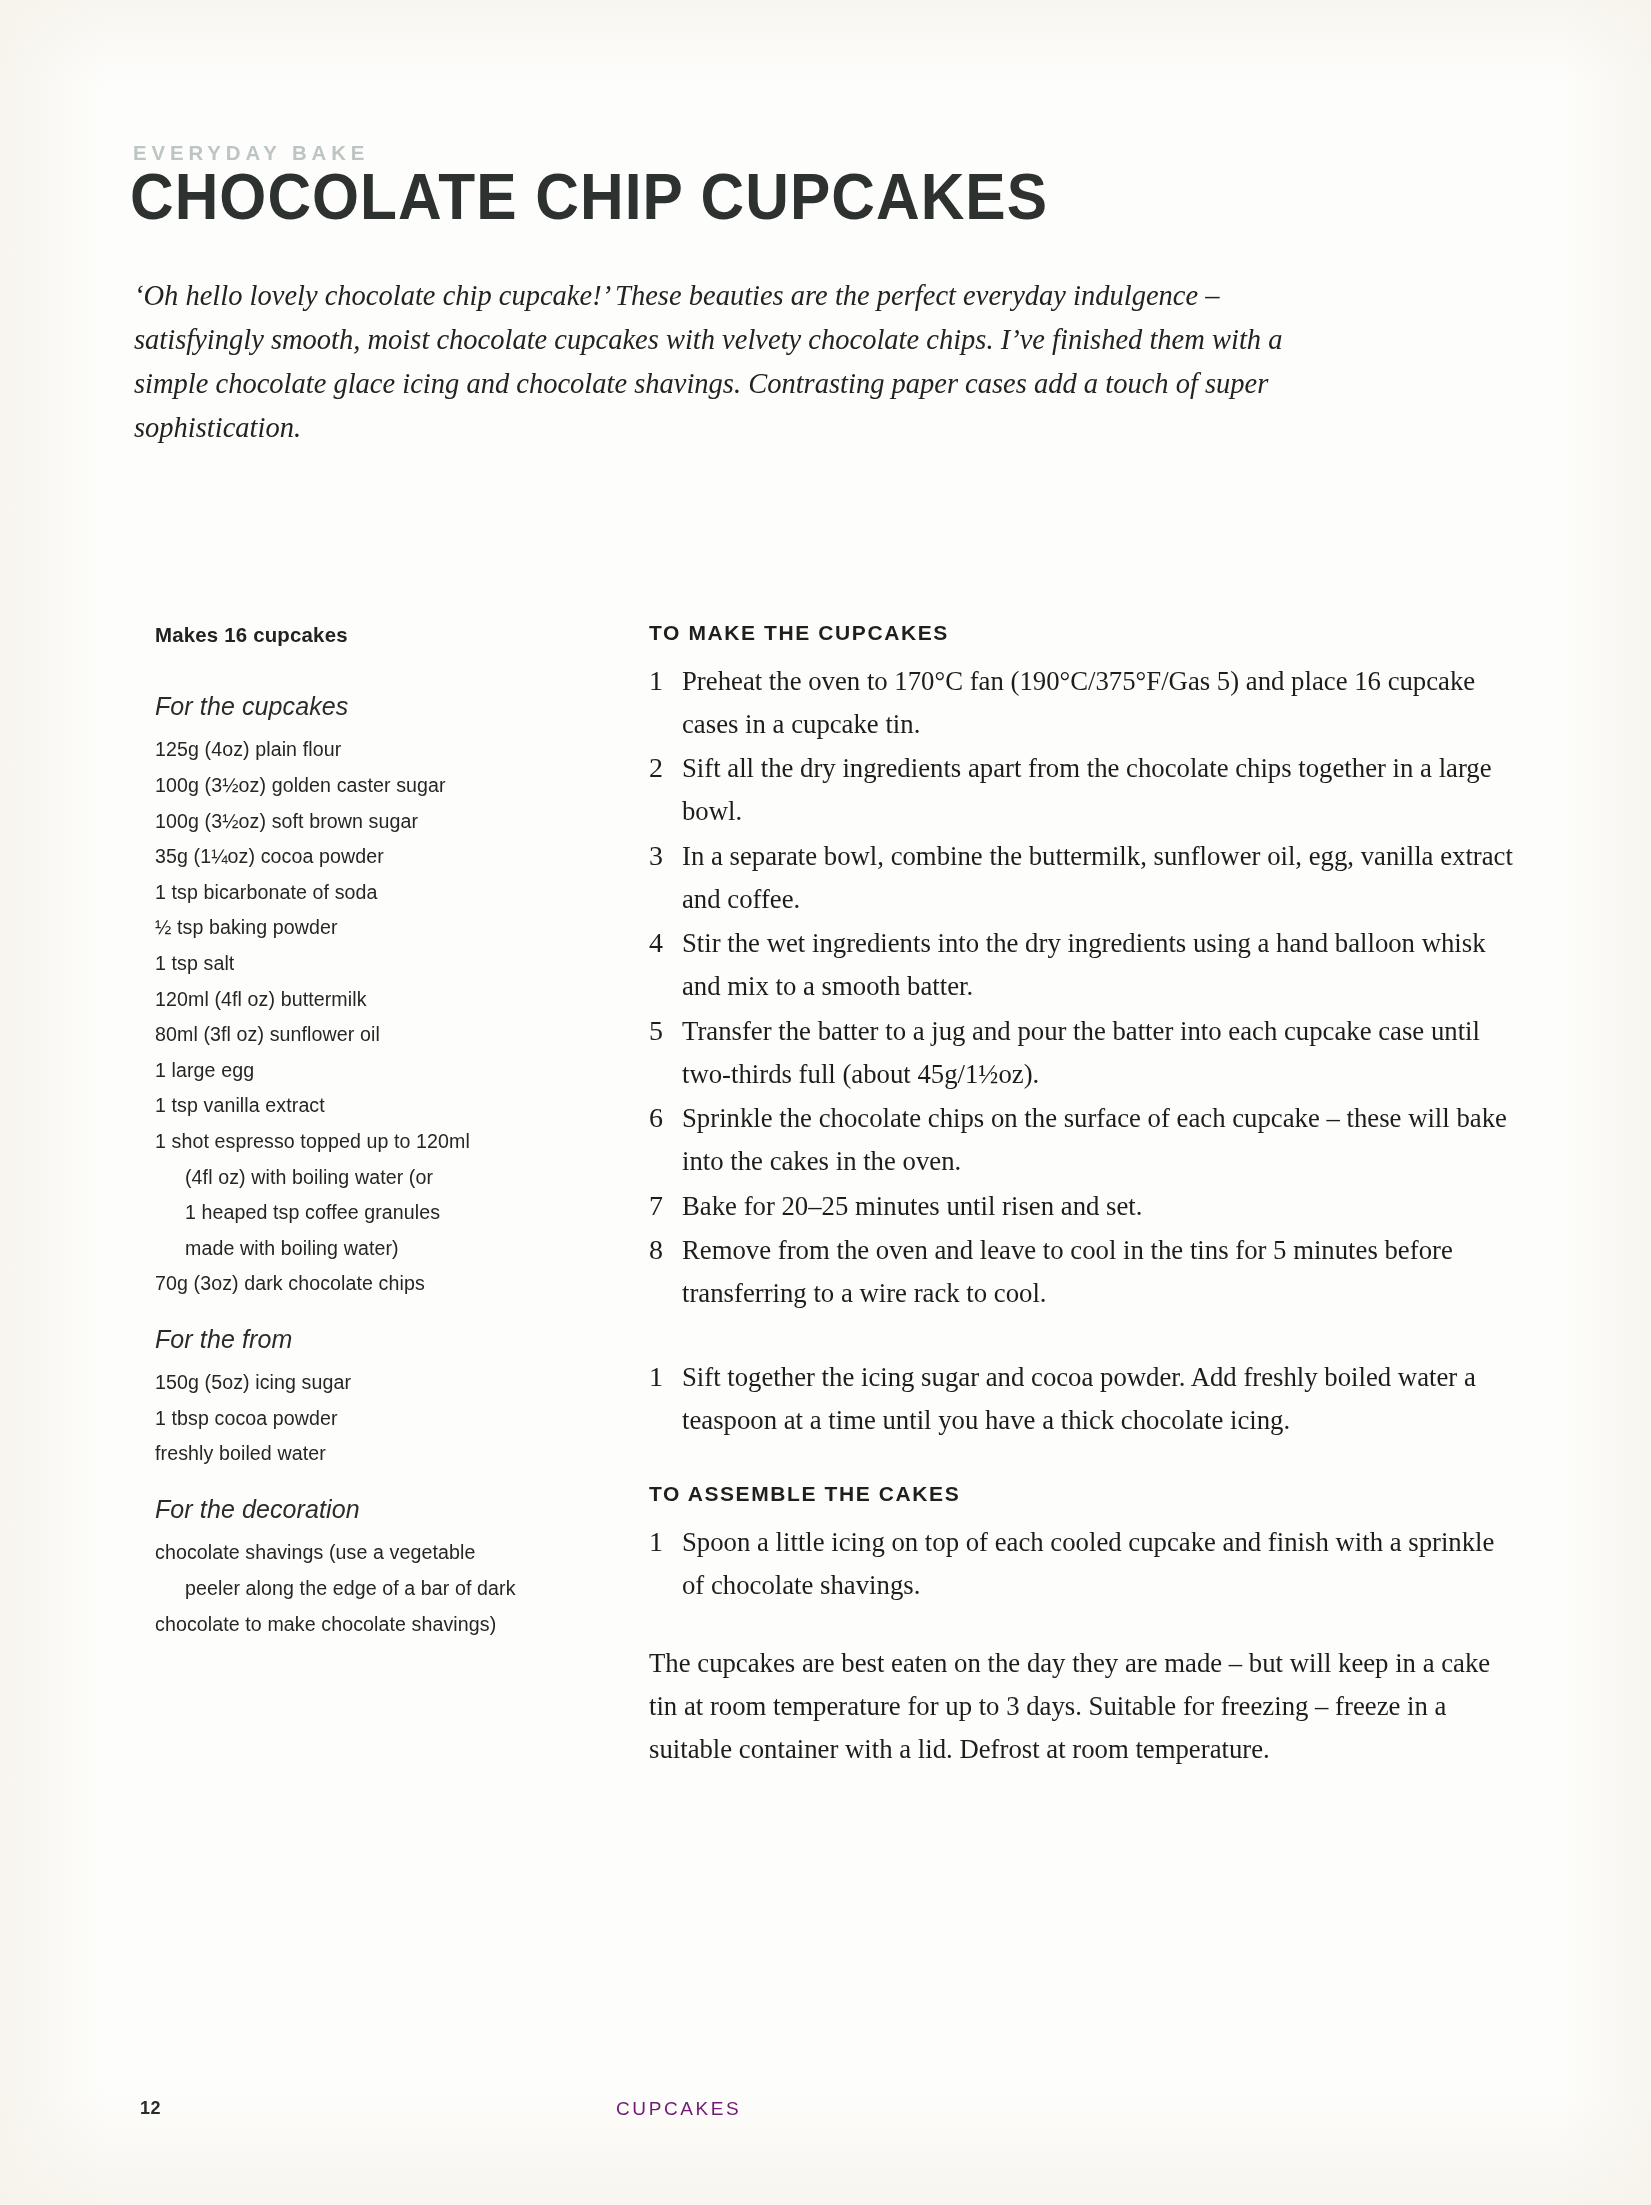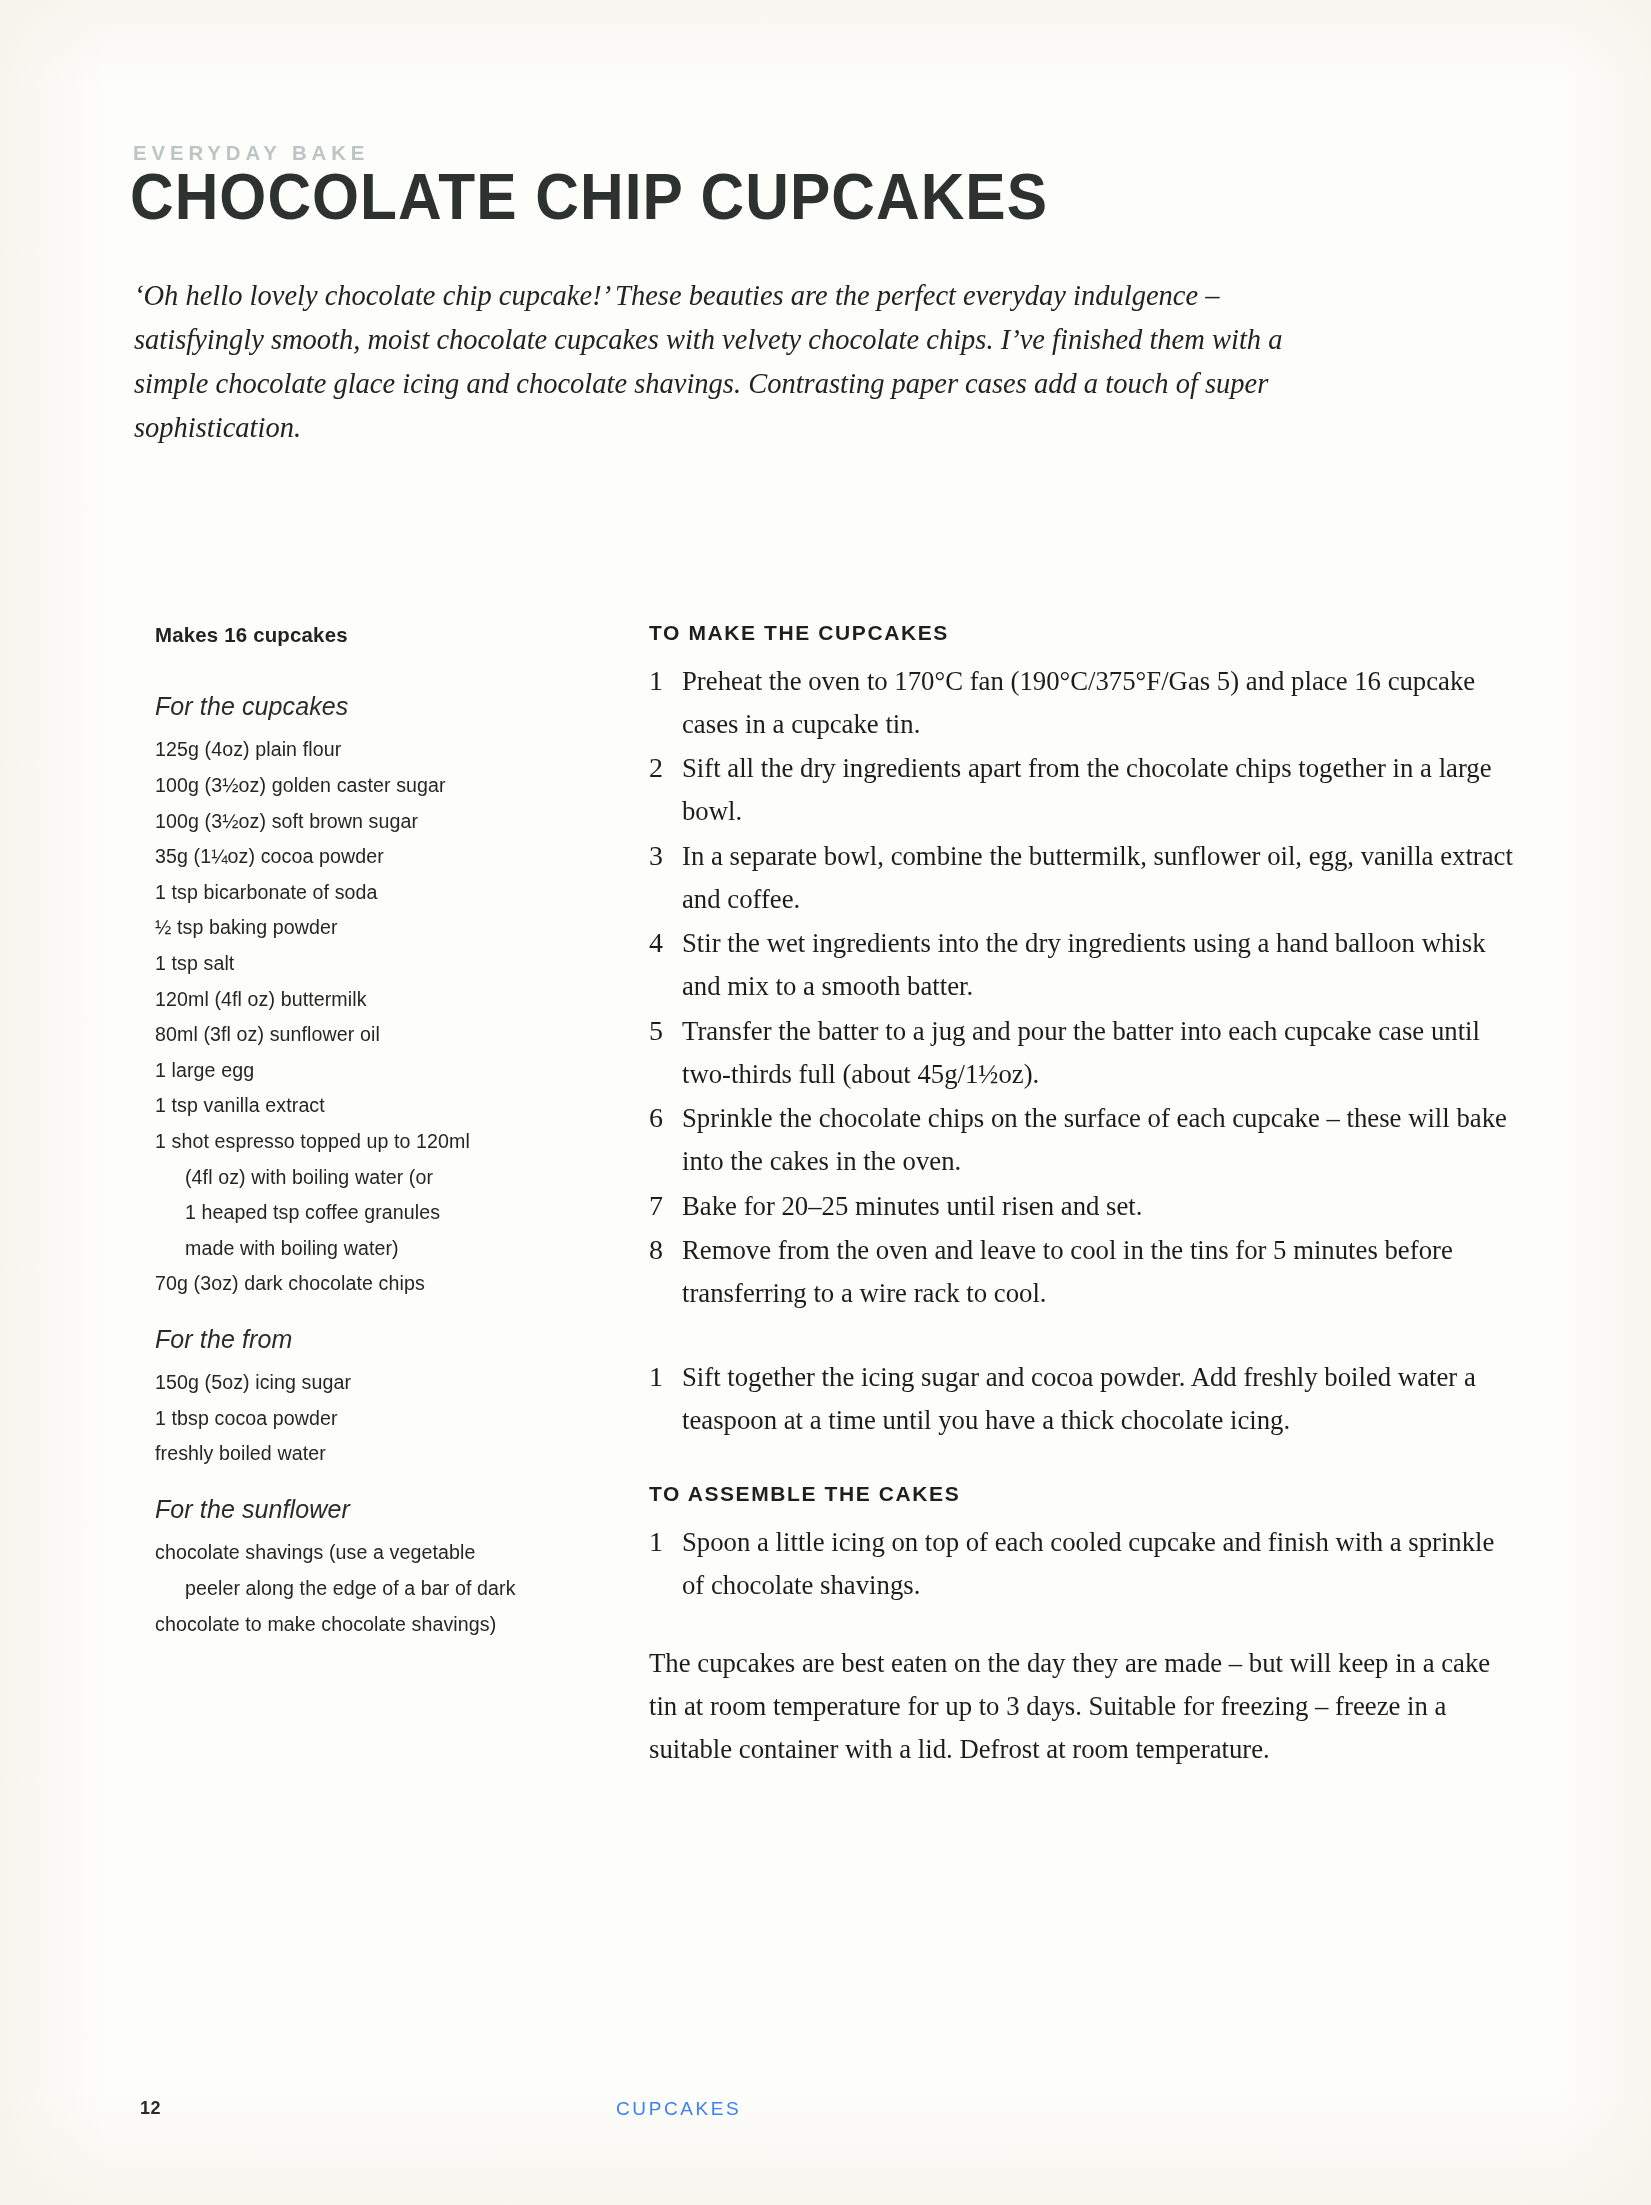--- a/index.html
+++ b/index.html
@@ -171,21 +171,21 @@
     color: #2b2b2b;
     letter-spacing: 0.4px;
   }
 
   .running-head {
     position: absolute;
     left: 616px;
     top: 2098px;
     font-size: 19px;
     letter-spacing: 2.6px;
-    color: #3b82f6;
+    color: #701a75;
   }
 </style>
 </head>
 <body>
 
 <div class="page">
   <div class="paper-tint"></div>
 
   <div class="content">
 
@@ -215,21 +215,21 @@
             <div class="ing-item cont">made with boiling water)</div>
             <div class="ing-item">70g (3oz) dark chocolate chips</div>
           </div>
           <div class="ing-group">
             <div class="ing-subhead">For the from</div>
             <div class="ing-item">150g (5oz) icing sugar</div>
             <div class="ing-item">1 tbsp cocoa powder</div>
             <div class="ing-item">freshly boiled water</div>
           </div>
           <div class="ing-group">
-            <div class="ing-subhead">For the sunflower</div>
+            <div class="ing-subhead">For the decoration</div>
             <div class="ing-item">chocolate shavings (use a vegetable</div>
             <div class="ing-item cont">peeler along the edge of a bar of dark</div>
             <div class="ing-item">chocolate to make chocolate shavings)</div>
           </div>
         </div>
     </div>
 
     <div class="col-method">
       <div id="method-sections">
           <div class="method-section">

